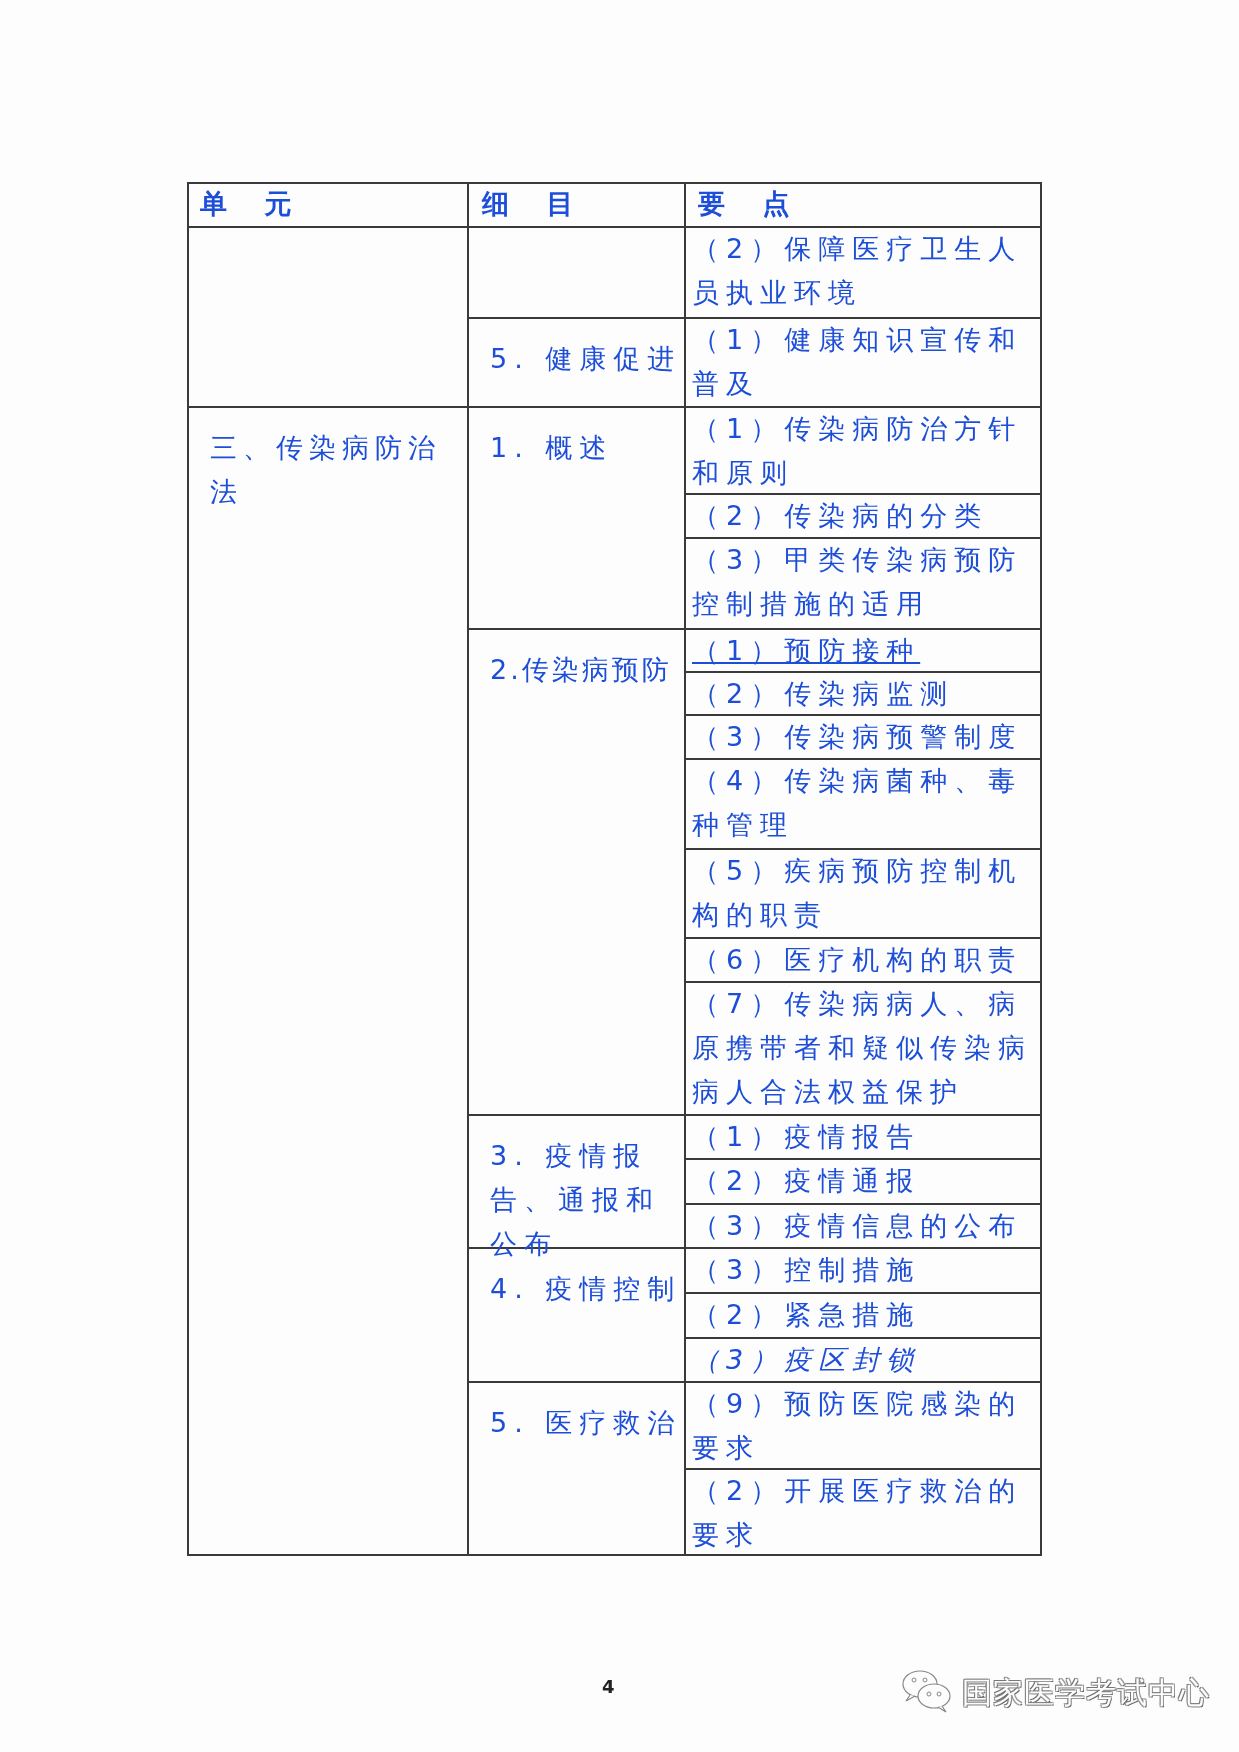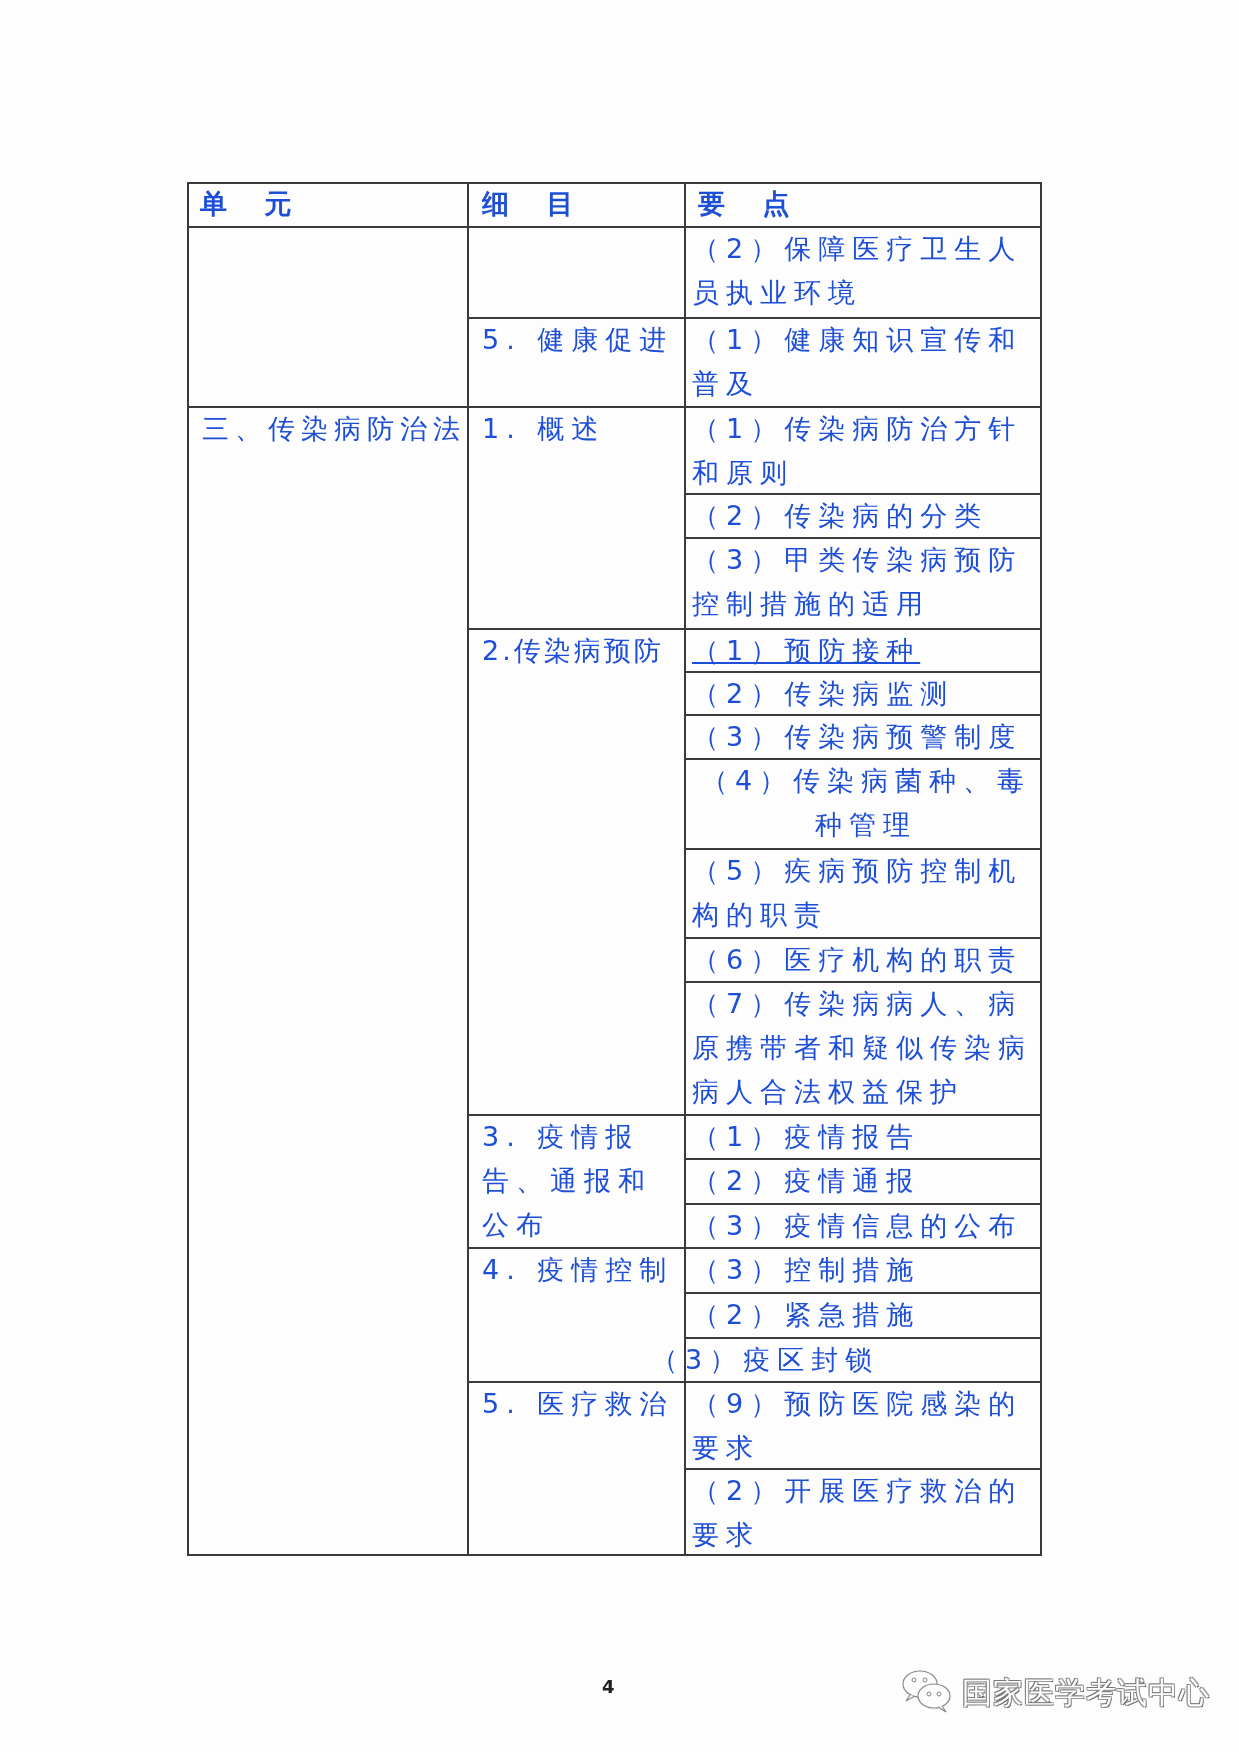--- a/index.html
+++ b/index.html
@@ -8,21 +8,21 @@
     font-family: "DejaVu Sans", sans-serif; color: #2a2a2a;
   }
   .line-h, .line-v { position: absolute; background: #3a3a3a; }
   .line-h { height: 2px; }
   .line-v { width: 2px; }
   .cell {
     position: absolute; font-size: 27px; line-height: 44px; letter-spacing: 7px;
     color: #1d4ed8; word-break: break-all; box-sizing: border-box;
   }
   .hdr { font-weight: bold; letter-spacing: 14px; }
-  .pt { padding-left: 12px; }
+  .pt { padding-left: 20px; margin-top: 19px; }
   .pt2 { padding-left: 4px; }
   .page-num { position: absolute; left: 602px; top: 1676px; font-size: 18px; font-weight: bold; color: #222; }
   .wm { position: absolute; left: 900px; top: 1668px; display: flex; align-items: center; }
   .wm-text {
     font-size: 30px; letter-spacing: 1px; color: #fdfdfd;
     text-shadow: -1px -1px 0 #777, 1px -1px 0 #999, -1px 1px 0 #999, 1px 1px 0 #666;
     margin-left: 8px;
   }
 </style>
 </head>
@@ -71,34 +71,34 @@
 
   <div class="cell pt" style="left:470px;top:407px;width:214px;">1. 概述</div>
   <div class="cell pt2" style="left:688px;top:407px;width:352px;">（1）传染病防治方针和原则</div>
   <div class="cell pt2" style="left:688px;top:494px;width:352px;">（2）传染病的分类</div>
   <div class="cell pt2" style="left:688px;top:538px;width:352px;">（3）甲类传染病预防控制措施的适用</div>
 
   <div class="cell pt" style="left:470px;top:629px;width:214px;letter-spacing:3px;">2.传染病预防</div>
   <div class="cell pt2" style="left:688px;top:629px;width:352px;text-decoration:underline;">（1）预防接种</div>
   <div class="cell pt2" style="left:688px;top:672px;width:352px;">（2）传染病监测</div>
   <div class="cell pt2" style="left:688px;top:715px;width:352px;">（3）传染病预警制度</div>
-  <div class="cell pt2" style="left:688px;top:759px;width:352px;text-align:center;">（4）传染病菌种、毒种管理</div>
+  <div class="cell pt2" style="left:688px;top:759px;width:352px;">（4）传染病菌种、毒种管理</div>
   <div class="cell pt2" style="left:688px;top:849px;width:352px;">（5）疾病预防控制机构的职责</div>
   <div class="cell pt2" style="left:688px;top:938px;width:352px;">（6）医疗机构的职责</div>
   <div class="cell pt2" style="left:688px;top:982px;width:352px;">（7）传染病病人、病原携带者和疑似传染病病人合法权益保护</div>
 
   <div class="cell pt" style="left:470px;top:1115px;width:214px;">3. 疫情报告、通报和公布</div>
   <div class="cell pt2" style="left:688px;top:1115px;width:352px;">（1）疫情报告</div>
   <div class="cell pt2" style="left:688px;top:1159px;width:352px;">（2）疫情通报</div>
   <div class="cell pt2" style="left:688px;top:1204px;width:352px;">（3）疫情信息的公布</div>
 
   <div class="cell pt" style="left:470px;top:1248px;width:214px;">4. 疫情控制</div>
   <div class="cell pt2" style="left:688px;top:1248px;width:352px;">（3）控制措施</div>
   <div class="cell pt2" style="left:688px;top:1293px;width:352px;">（2）紧急措施</div>
-  <div class="cell pt2" style="left:647px;top:1338px;width:352px;">（3）疫区封锁</div>
+  <div class="cell pt2" style="left:688px;top:1338px;width:352px;font-style:italic;">（3）疫区封锁</div>
 
   <div class="cell pt" style="left:470px;top:1382px;width:214px;">5. 医疗救治</div>
   <div class="cell pt2" style="left:688px;top:1382px;width:352px;">（9）预防医院感染的要求</div>
   <div class="cell pt2" style="left:688px;top:1469px;width:352px;">（2）开展医疗救治的要求</div>
 </div>
 
 <div class="page-num">4</div>
 
 <div class="wm">
   <span>

